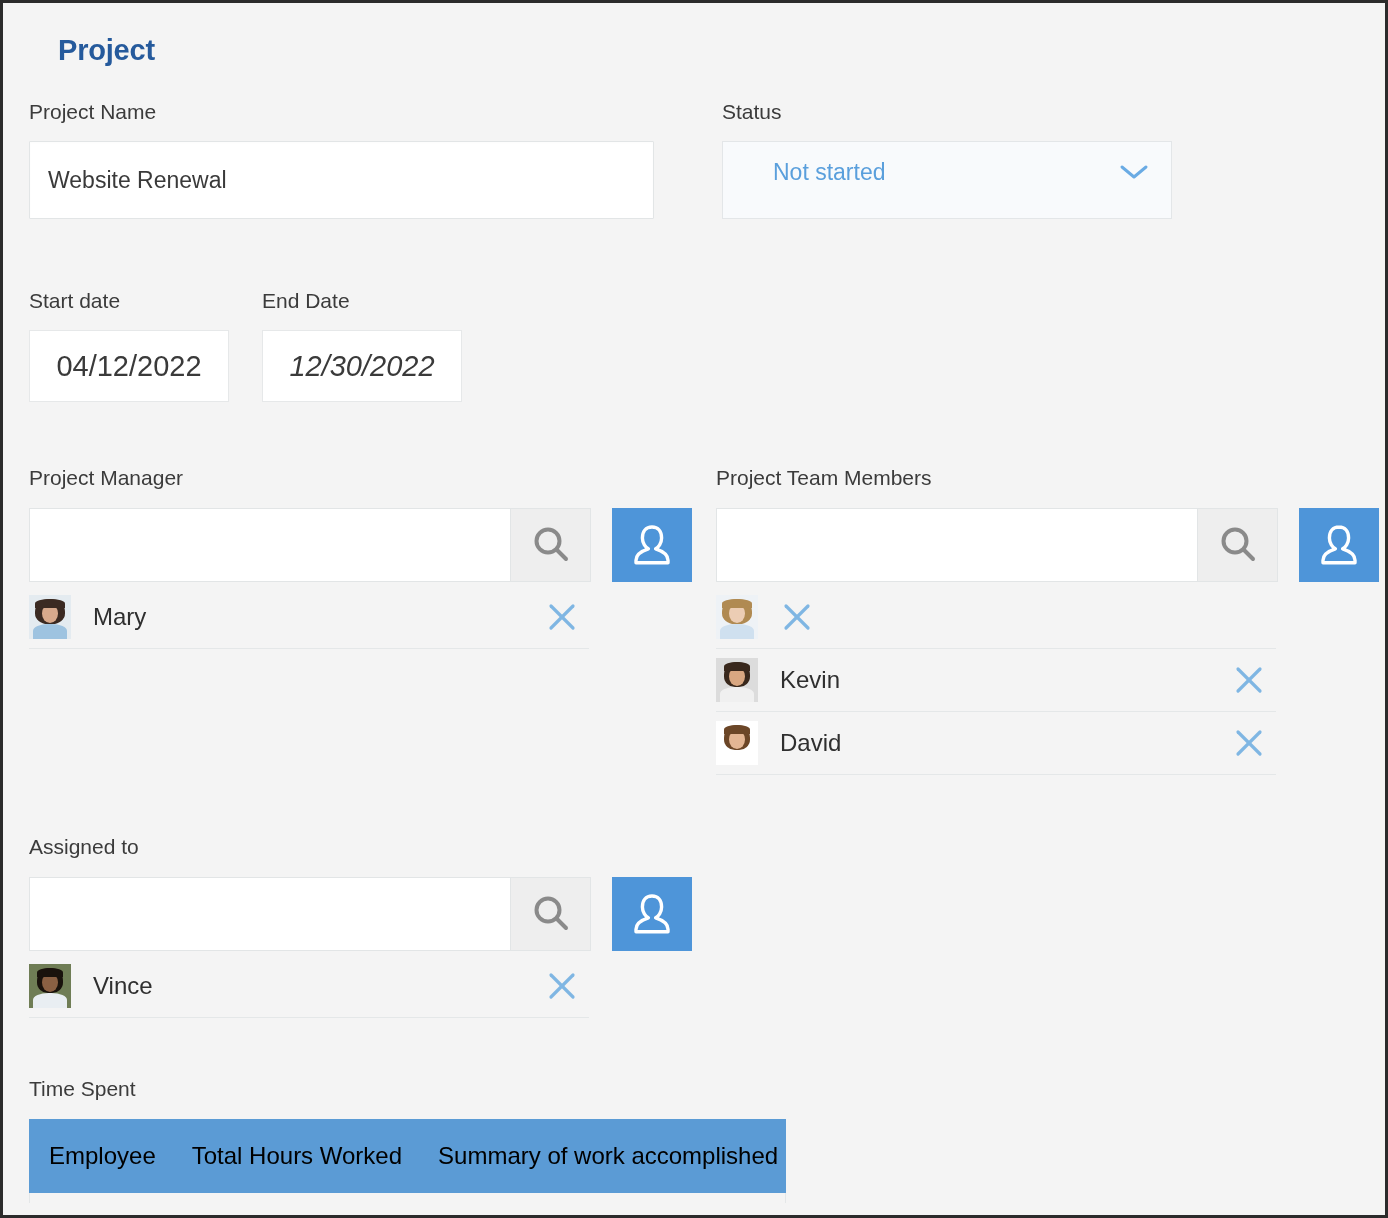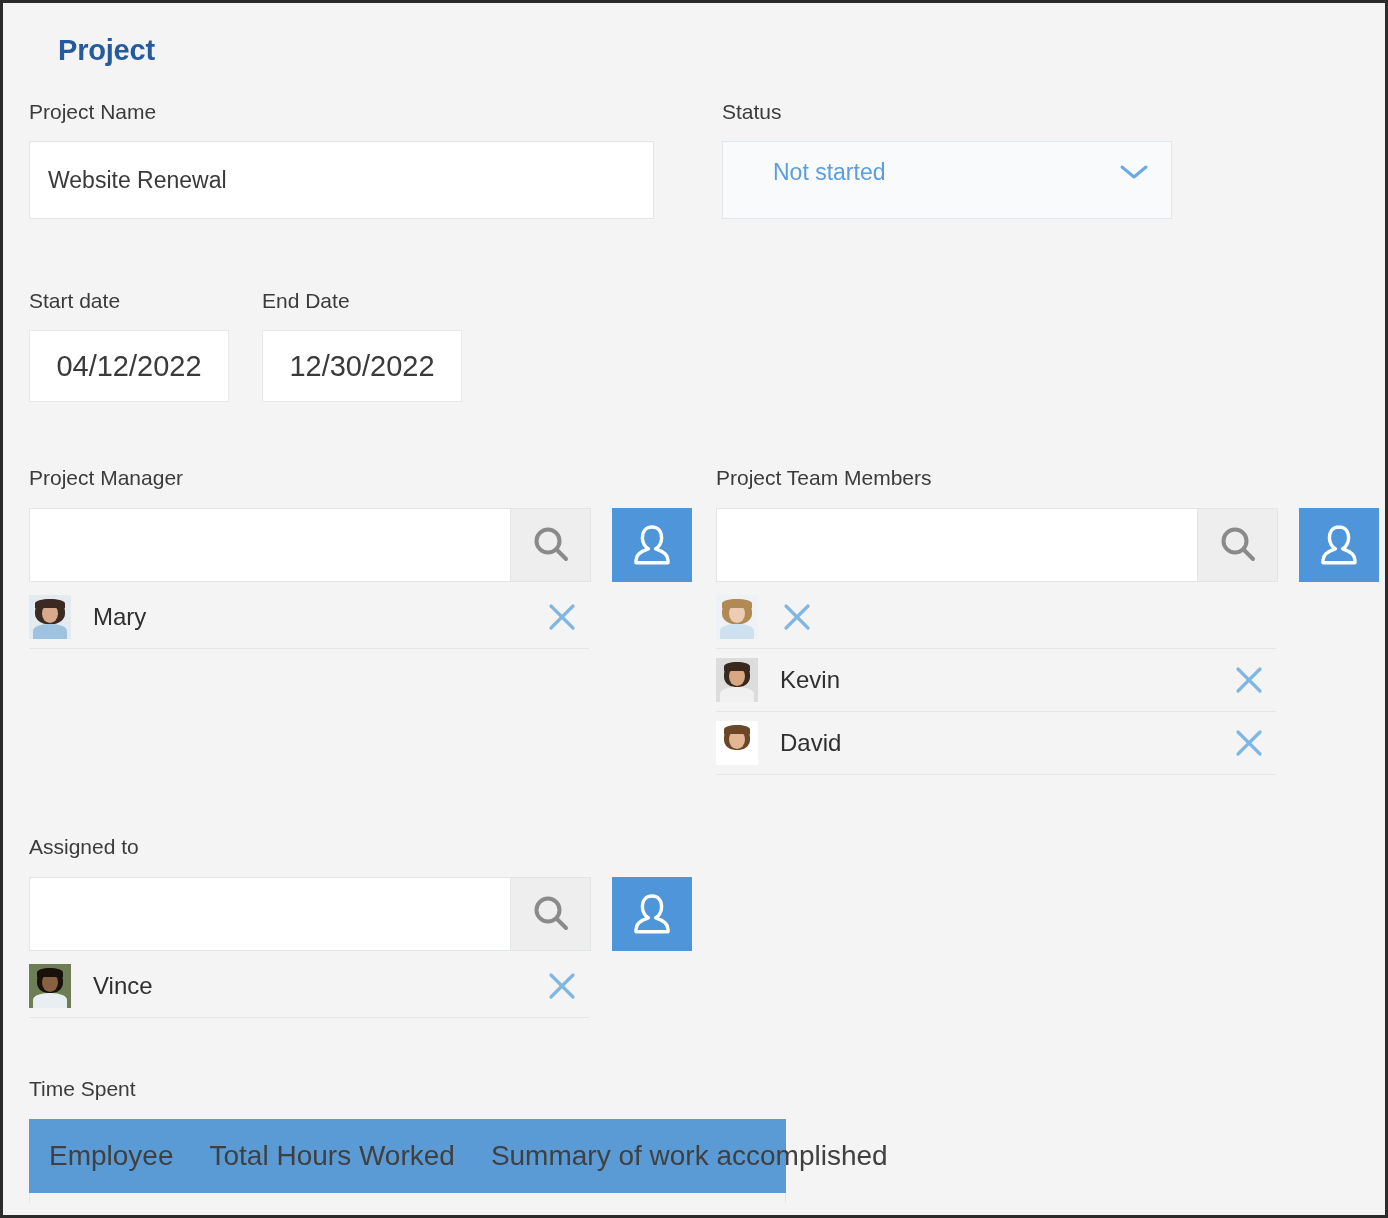--- a/index.html
+++ b/index.html
@@ -99,21 +99,21 @@
     height: 72px;
     background: #ffffff;
     border: 1px solid #e6e8e9;
     display: flex;
     align-items: center;
     justify-content: center;
     font-size: 29px;
     color: #3a3a3a;
   }
   .date-cell.start .date-input { margin-left: 0; width: 200px; }
-  .date-cell.end   .date-input { width: 200px; }
+  .date-cell.end   .date-input { width: 200px; font-style: italic; }
 
   
   .picker { position: absolute; }
   .picker .field-label { display: block; margin-bottom: 17px; }
   .picker-controls { display: flex; align-items: flex-start; }
   .search-wrap {
     display: flex;
     border: 1px solid #e2e5e6;
     background: #ffffff;
     height: 74px;
@@ -189,22 +189,22 @@
   .timespent .field-label { display: block; margin-bottom: 17px; }
   .ts-table { width: 757px; }
   .ts-head {
     background: #5b9bd5;
     display: flex;
     align-items: center;
     height: 74px;
     padding: 0 20px;
   }
   .ts-head .th {
-    color: #404040;
-    font-size: 28px;
+    color: #000000;
+    font-size: 24px;
     white-space: nowrap;
   }
   .ts-head .th + .th { margin-left: 36px; }
   .ts-body-stub {
     height: 10px;
     background: #f4f4f4;
     border-left: 1px solid #e4e7e8;
     border-right: 1px solid #e4e7e8;
   }
 

